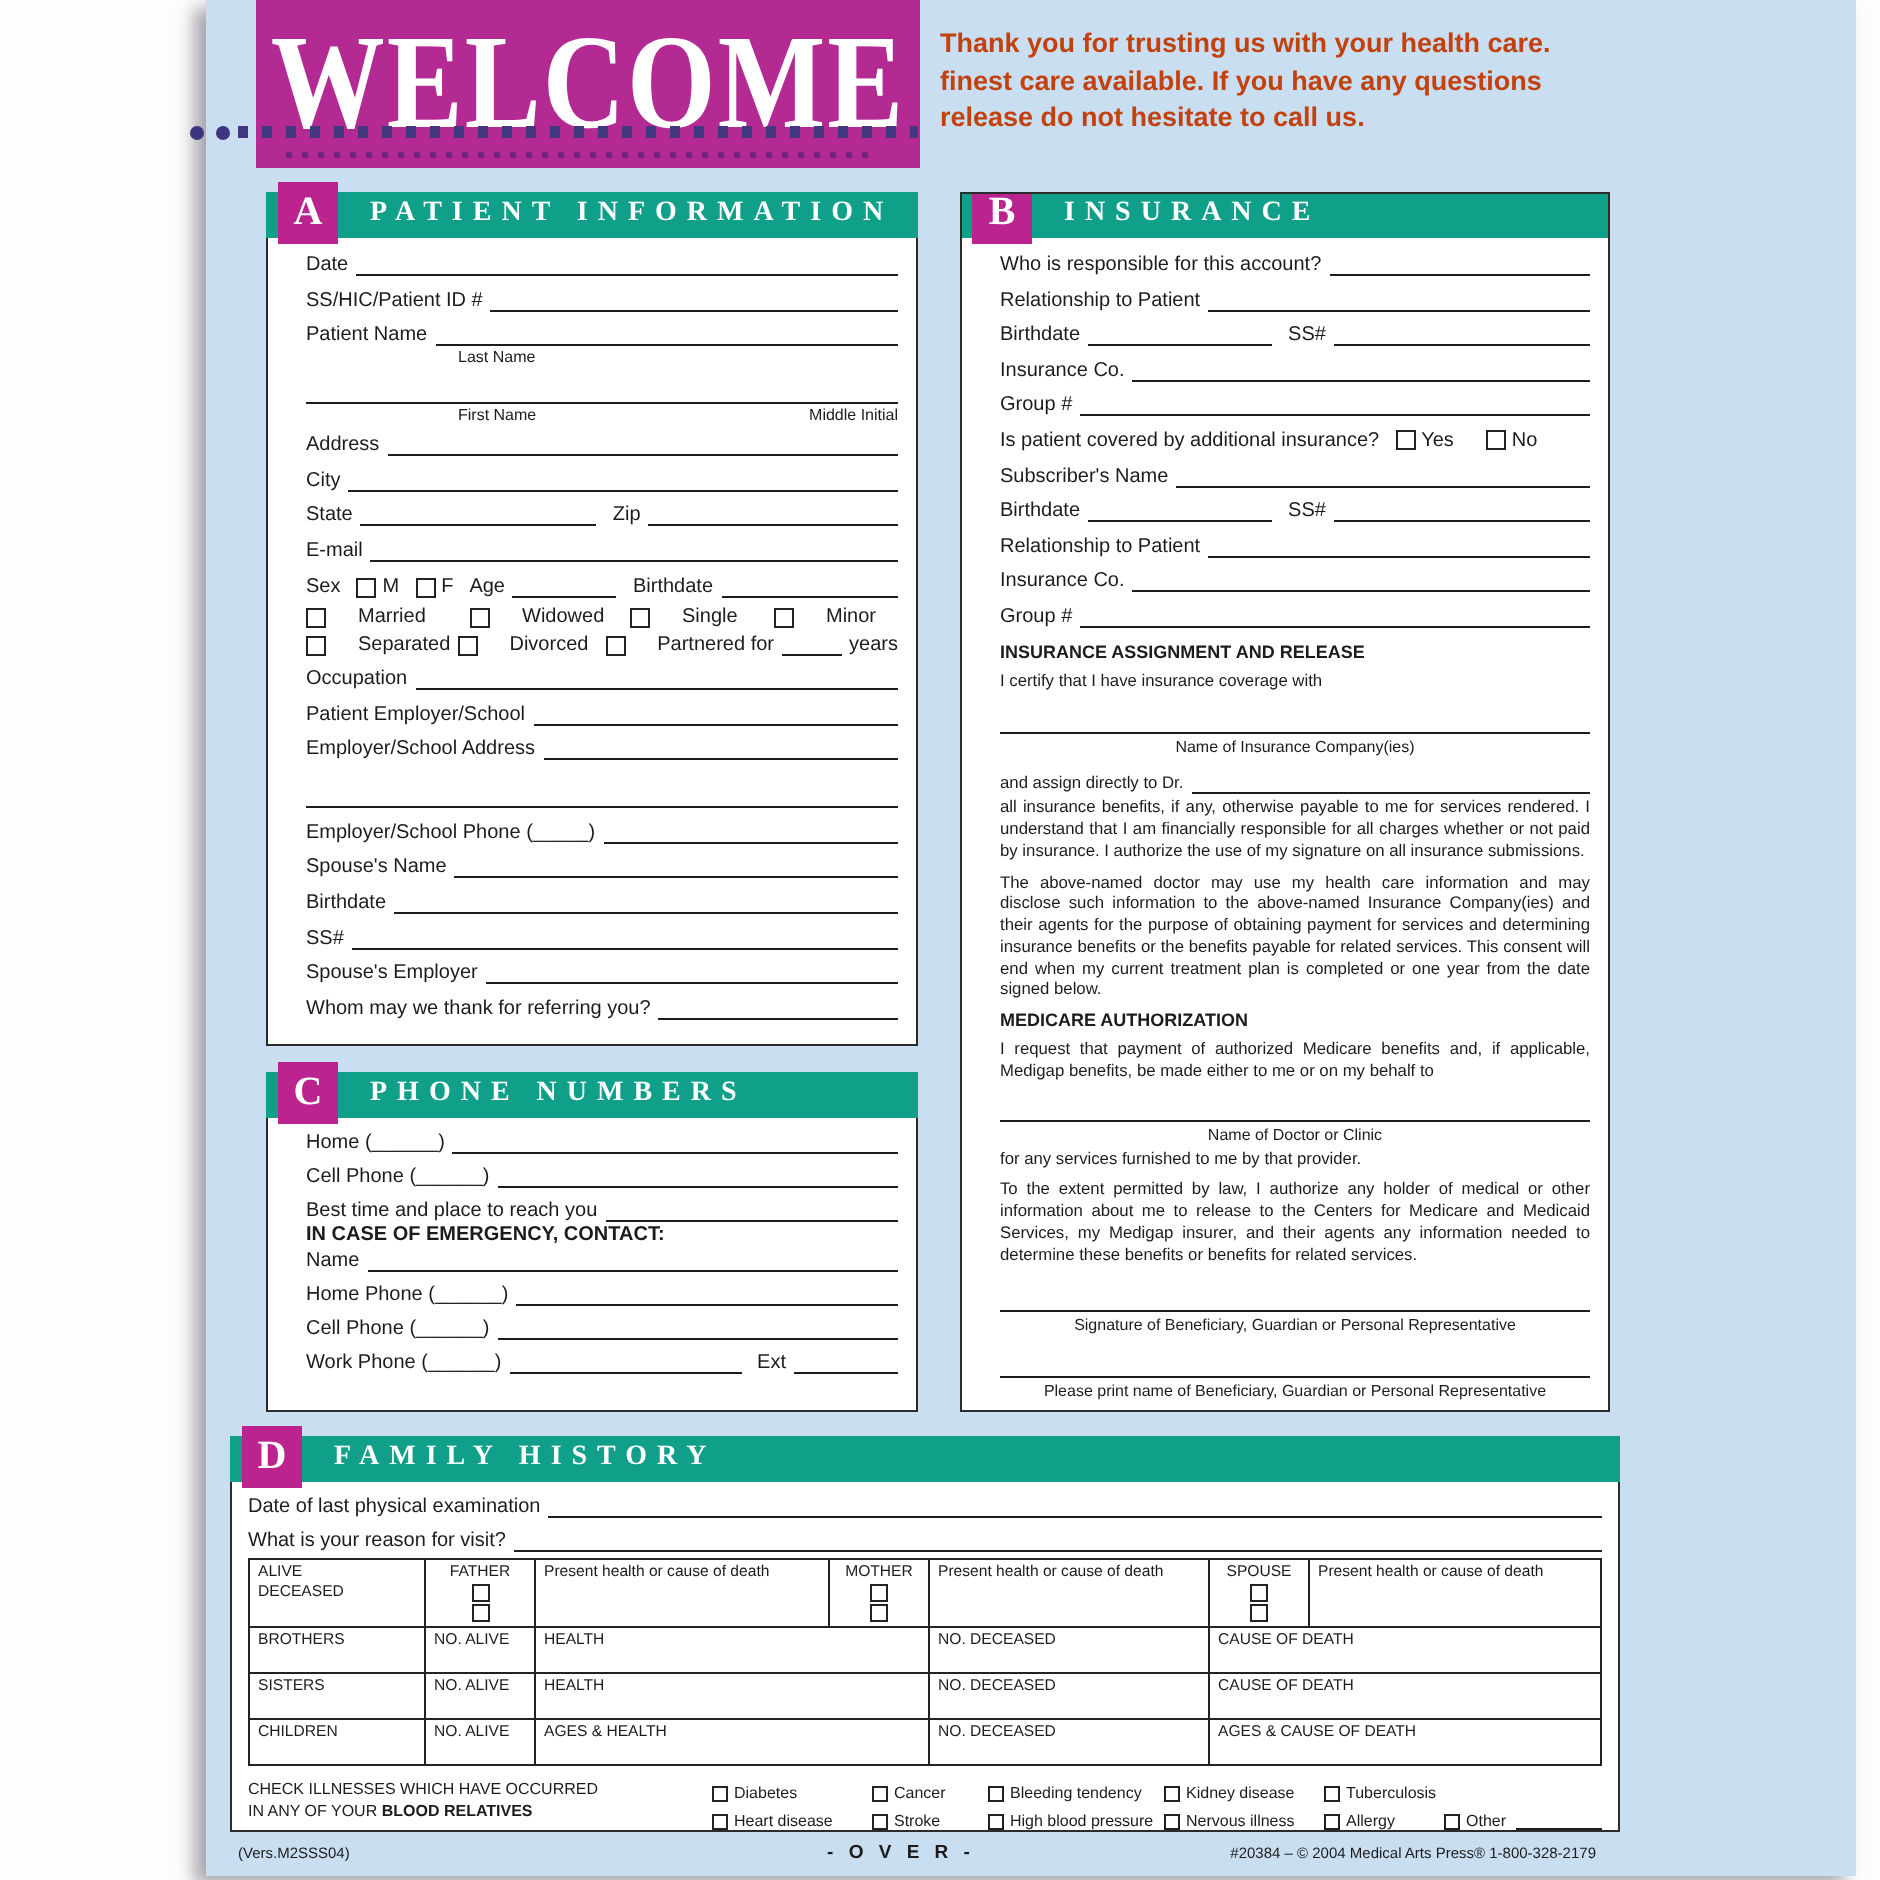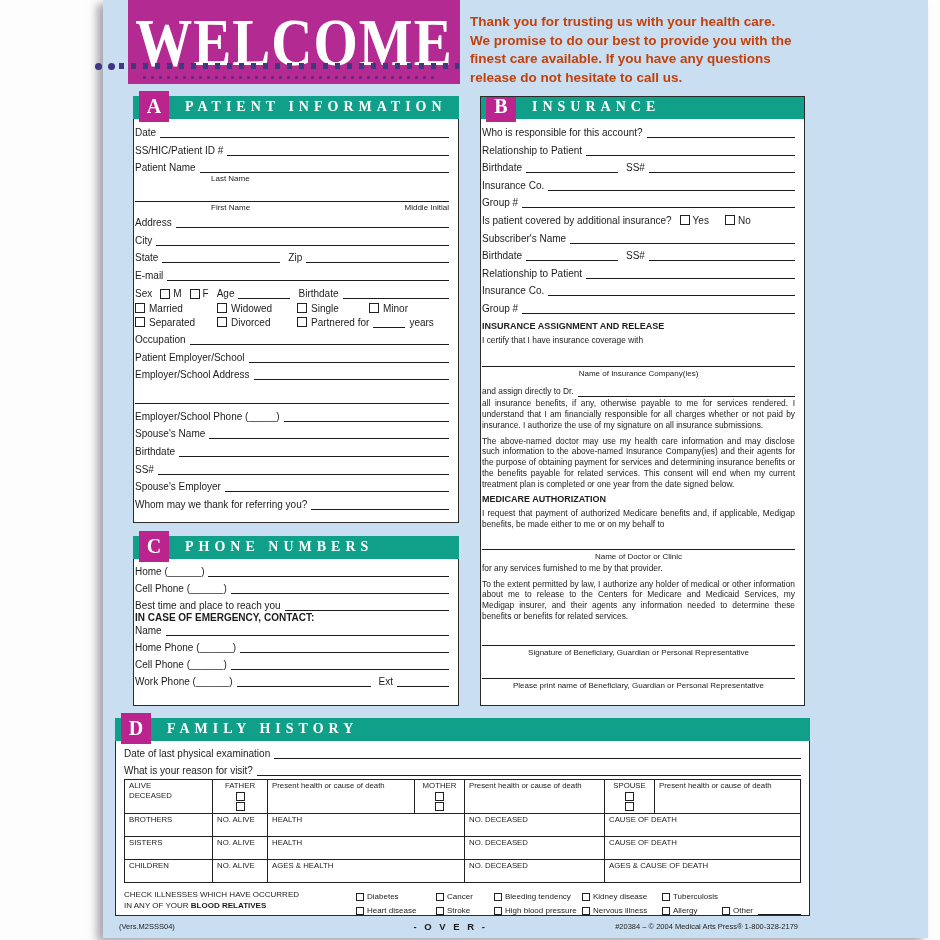--- a/index.html
+++ b/index.html
@@ -15,32 +15,32 @@
 .intro{position:absolute;left:367px;top:13px;width:350px;color:#c2410c;font-size:13.5px;font-weight:bold;line-height:18.5px;white-space:nowrap}
 
 .panel{position:absolute;background:#fff;border:1px solid #2b2b2b}
 .panel-a{left:30px;top:96px;width:326px;height:427px}
 .panel-b{left:377px;top:96px;width:325px;height:610px;overflow:hidden}
 .panel-c{left:30px;top:536px;width:326px;height:170px}
 .panel-d{left:12px;top:718px;width:695px;height:198px}
 .sec-head{position:relative;height:23px;background:#10a089;margin:-1px -1px 0 -1px}
 .sec-letter{position:absolute;left:6px;top:-5px;width:30px;height:31px;background:#bb248e;color:#fff;font-family:"Liberation Serif",serif;font-weight:bold;font-size:20px;display:flex;align-items:center;justify-content:center;z-index:4}
 .sec-title{position:absolute;left:52px;top:3px;color:#fff;font-family:"Liberation Serif",serif;font-weight:bold;font-size:14px;letter-spacing:5px;white-space:nowrap}
-.content{padding:8px 9px 0 1px}
+.content{padding:8px 9px 0 19px}
 
 .r{display:flex;align-items:flex-end;margin-bottom:6.6px}
 .rc{display:flex;align-items:center}
 .l{font-size:10px;line-height:11px;white-space:nowrap}
 .b{font-weight:bold}
 .ln{flex:1;border-bottom:1px solid #1c1c1c;height:11px;margin-left:4px;min-width:10px}
 .lnw{border-bottom:1px solid #1c1c1c;height:11px;margin-left:4px}
 .cap{font-size:8px;line-height:9px;color:#1c1c1c}
 .caprow{display:flex;margin-top:-5px;margin-bottom:4px}
 .cb{display:inline-block;width:10px;height:10px;border:1.2px solid #222;background:#fff;flex:none}
-.cbi{display:flex;align-items:flex-start;gap:4px}
+.cbi{display:flex;align-items:flex-end;gap:16px}
 .h{font-size:9px;font-weight:bold;margin:2px 0 4px}
 .p{font-size:8.4px;line-height:1.28;text-align:justify;margin-bottom:5px}
 .sigblk{margin-top:9px}
 .lnfull{border-bottom:1px solid #1c1c1c;height:10px}
 .capc{font-size:8px;line-height:9px;text-align:center;margin-top:2px}
 
 table.fam{width:100%;border-collapse:collapse;margin-top:3px;table-layout:fixed}
 table.fam td{border:1px solid #222;vertical-align:top;padding:1px 4px;font-size:7.8px;line-height:10px}
 td.rlab{font-size:8.2px;vertical-align:bottom;padding-bottom:2px}
 td.pcol{text-align:center;padding:1px 0}
@@ -69,21 +69,20 @@
 
   <div class="banner">
     <div class="banner-text">WELCOME</div>
   </div>
   <div class="round-dot" style="left:-8px;top:63px"></div>
   <div class="round-dot" style="left:5px;top:63px"></div>
   <div class="dots-strip"></div>
   <div class="banner-ticks"></div>
   <div class="intro">
     <div>Thank you for trusting us with your health care.</div>
-    <div>We promise to do our best to provide you with the</div>
     <div>finest care available. If you have any questions</div>
     <div>release do not hesitate to call us.</div>
   </div>
 
   <div class="panel panel-a">
     <div class="sec-head">
       <div class="sec-letter">A</div>
       <div class="sec-title">PATIENT INFORMATION</div>
     </div>
     <div class="content">

